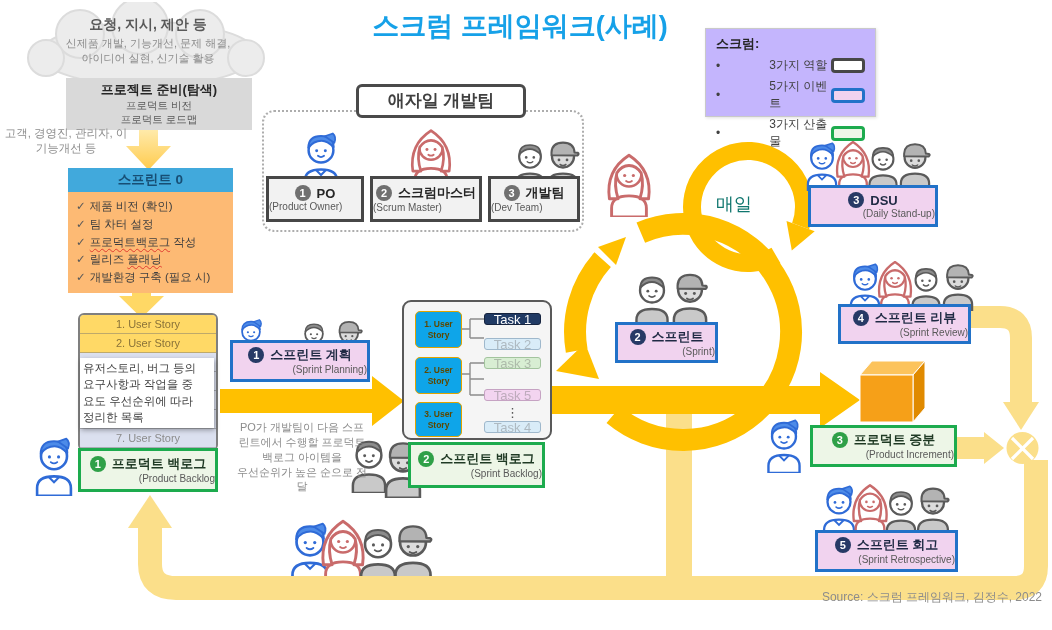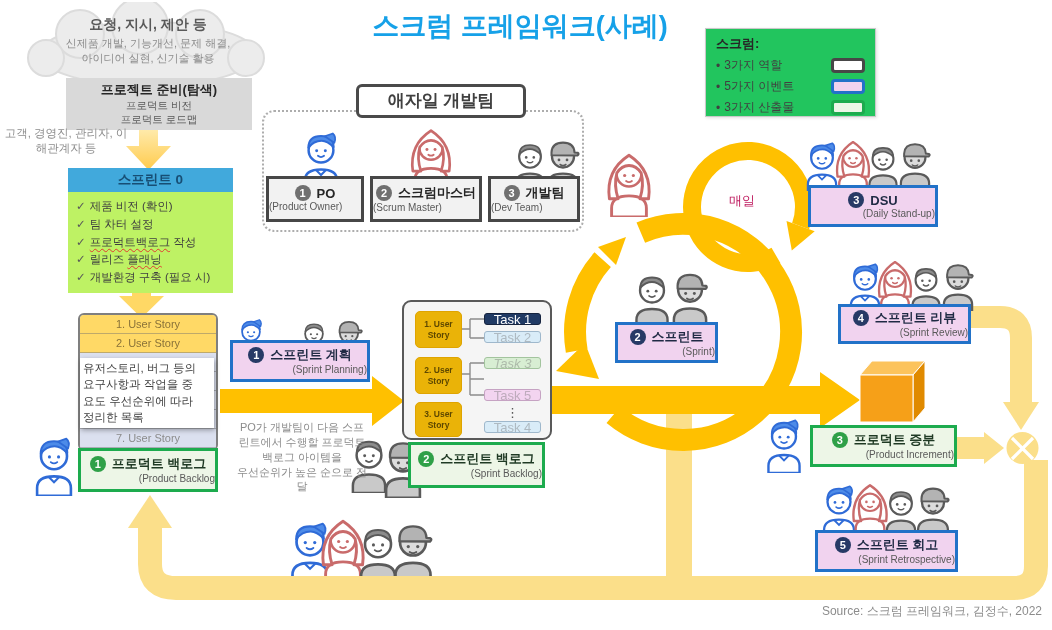--- a/index.html
+++ b/index.html
@@ -6,44 +6,44 @@
   .canvas{position:relative;width:1052px;height:630px;background:#fff;overflow:hidden;
           font-family:"Liberation Sans","DejaVu Sans",sans-serif;color:#404040;}
   .abs{position:absolute;}
   svg.layer{position:absolute;left:0;top:0;}
   .z0{z-index:0}.z1{z-index:1}.z2{z-index:2}.z3{z-index:3}
 
   
   .page-title{left:330px;top:8px;width:380px;text-align:center;font-size:27px;font-weight:bold;color:#16A1E8;z-index:4;}
 
   
-  .legend{left:705px;top:28px;width:171px;height:89px;border:1px solid #c9c9c9;background:#22c55e;
+  .legend{left:705px;top:28px;width:171px;height:89px;border:1px solid #c9c9c9;background:#c4b5fd;
           box-shadow:1px 1px 3px rgba(0,0,0,.12);z-index:4;padding:6px 10px;box-sizing:border-box;}
   .legend-title{font-size:13px;font-weight:bold;color:#262626;margin-bottom:3px;}
   .legend-item{display:flex;align-items:center;font-size:12px;color:#404040;margin-top:4px;}
   .legend-item .bullet{margin-right:4px;color:#404040;}
-  .legend-item .legend-label{flex:1;}
+  .legend-item .legend-label{flex:1;margin-left:45px;}
   .swatch{width:34px;height:15px;border-radius:4px;box-sizing:border-box;}
   .swatch.role{border:3px solid #474747;background:#fff;}
   .swatch.event{border:3px solid #2272C8;background:#F1D3EF;}
   .swatch.artifact{border:3px solid #1DAB4E;background:#EDF6E7;}
 
   
   .cloud-text{left:42px;top:16px;width:212px;text-align:center;z-index:4;}
   .cloud-text .t{font-size:14px;font-weight:bold;color:#595959;}
   .cloud-text .b{font-size:11px;color:#8C8C8C;white-space:pre-line;line-height:1.35;margin-top:2px;}
   .prep{left:66px;top:78px;width:186px;height:52px;background:#D9D9D9;text-align:center;z-index:4;padding-top:3px;box-sizing:border-box;}
   .prep .t{font-size:13px;font-weight:bold;color:#262626;}
   .prep .b{font-size:10.5px;color:#595959;white-space:pre-line;line-height:1.3;}
   .stakeholders{left:0;top:126px;width:132px;text-align:center;font-size:11.5px;color:#8C8C8C;white-space:pre-line;line-height:1.3;z-index:4;}
 
   
   .sprint0{left:68px;top:168px;width:165px;z-index:4;}
   .sprint0 .hdr{background:#41A9DC;color:#174E74;font-weight:bold;font-size:13.5px;text-align:center;padding:3px 16px;}
-  .sprint0 ul{margin:0;padding:6px 16px 6px 8px;list-style:none;background:#bef264;}
+  .sprint0 ul{margin:0;padding:6px 16px 6px 8px;list-style:none;background:#fdba74;}
   .sprint0 li{font-size:11.5px;color:#3F3F3F;line-height:1.55;}
   .sprint0 .check{color:#595959;margin-right:4px;}
   .wavy{text-decoration-line:underline;text-decoration-style:wavy;text-decoration-color:#E03C31;text-decoration-thickness:1px;text-underline-offset:2px;}
 
   
   .bl-list{left:78px;top:313px;width:136px;height:134px;border:2px solid #7F7F7F;border-radius:6px;overflow:hidden;z-index:4;background:#DBE0EF;}
   .bl-row{height:18px;line-height:18px;font-size:11px;text-align:center;border-bottom:1px solid rgba(110,110,110,.45);}
   .bl-row.hot{background:#FFD966;color:#8A7339;}
   .bl-row.cold{background:#DBE0EF;color:#8C8C8C;}
   .bl-tooltip{left:80px;top:358px;width:134px;height:70px;background:#fff;box-shadow:1px 2px 5px rgba(0,0,0,.35);
@@ -78,34 +78,34 @@
               text-align:center;font-size:17px;font-weight:bold;color:#404040;line-height:28px;z-index:4;}
   .team-row{left:266px;top:176px;display:flex;gap:6px;z-index:4;}
   .rolebox{border:3px solid #474747;background:#F2F2F2;height:46px;box-sizing:border-box;display:flex;flex-direction:column;justify-content:center;}
   .rolebox .row1{display:flex;align-items:center;justify-content:center;gap:6px;}
   .rolebox .name{font-size:13px;font-weight:bold;color:#262626;}
   .rolebox .sub{font-size:10px;color:#595959;line-height:1.2;}
   .rb-0{width:98px;} .rb-1{width:112px;} .rb-2{width:92px;}
 
   
   .po-note{left:203px;top:420px;width:198px;text-align:center;font-size:11px;color:#8C8C8C;white-space:pre-line;line-height:1.35;z-index:4;}
-  .daily{left:716px;top:192px;width:52px;text-align:center;font-size:13px;color:#be185d;z-index:4;}
+  .daily{left:716px;top:192px;width:52px;text-align:left;font-size:18px;color:#0f766e;z-index:4;}
   .refine{left:438px;top:543px;width:178px;text-align:center;z-index:4;}
   .refine .t{font-size:13px;color:#595959;}
   .refine .sub{font-size:10.5px;color:#737373;margin-top:2px;}
-  .source{right:10px;top:603px;font-size:12px;color:#8C8C8C;z-index:4;}
+  .source{right:10px;top:589px;font-size:12px;color:#8C8C8C;z-index:4;}
 
   
   .board{left:402px;top:300px;width:150px;height:140px;border:2.5px solid #595959;border-radius:9px;background:#F5F5F5;z-index:4;box-sizing:border-box;}
-  .story{position:absolute;left:11px;width:45px;background:#eab308;border:1px solid #DFA400;border-radius:5px;
+  .story{position:absolute;left:11px;width:45px;background:#0ea5e9;border:1px solid #DFA400;border-radius:5px;
          font-size:8.5px;font-weight:bold;color:#5E4800;text-align:center;white-space:pre-line;display:flex;align-items:center;justify-content:center;line-height:1.2;}
   .task{position:absolute;left:80px;width:57px;height:12px;border-radius:3px;font-size:13px;text-align:center;line-height:12px;box-sizing:border-box;}
   .task.dark{background:#203A64;border:1px solid #16243F;color:#fff;}
   .task.blue{background:#D9ECF8;border:1px solid #9FB8CC;color:rgba(110,110,110,.4);}
-  .task.green{background:#D8EED3;border:1px solid #A3C49E;color:rgba(110,110,110,.4);font-style:italic;}
+  .task.green{background:#D8EED3;border:1px solid #A3C49E;color:rgba(110,110,110,.4);}
   .task.pink{background:#F3D4F0;border:1px solid #C6A3C3;color:rgba(110,110,110,.4);}
   .ellipsis{position:absolute;left:102px;top:103px;font-size:13px;color:#595959;letter-spacing:1px;}
 
   .person{position:absolute;}
 </style>
 </head>
 <body>
 
 <div class="canvas">
 
@@ -216,21 +216,21 @@
     <div class="b">신제품 개발, 기능개선, 문제 해결,
 아이디어 실현, 신기술 활용</div>
   </div>
 
   <div class="abs prep">
     <div class="t">프로젝트 준비(탐색)</div>
     <div class="b">프로덕트 비전
 프로덕트 로드맵</div>
   </div>
   <div class="abs stakeholders">고객, 경영진, 관리자, 이
-해관계자 등</div>
+기능개선 등</div>
 
   <div class="abs page-title">스크럼 프레임워크(사례)</div>
 
   <div class="abs legend">
     <div class="legend-title">스크럼:</div>
     <div>
         <div class="legend-item">
           <span class="bullet">•</span>
           <span class="legend-label">3가지 역할</span>
           <span class="swatch role" title=""></span>
@@ -328,21 +328,21 @@
     <div>
         <div class="story" style="top: 9px; height: 35px;">1. User
 Story</div>
         <div class="story" style="top: 55px; height: 35px;">2. User
 Story</div>
         <div class="story" style="top: 100px; height: 33px; text-align: center;">3. User
 Story</div>
       </div>
     <div>
         <div class="task dark" style="top: 11px;">Task 1</div>
-        <div class="task blue" style="top: 29px;">Task 2</div>
+        <div class="task blue" style="top: 36px;">Task 2</div>
         <div class="task green" style="top: 55px;">Task 3</div>
         <div class="task blue" style="top: 71px; margin-top: 48px;">Task 4</div>
         <div class="task pink" style="top: 87px;">Task 5</div>
       </div>
     <div class="ellipsis">⋮</div>
   </div>
 
   <div class="abs po-note">PO가 개발팀이 다음 스프
 린트에서 수행할 프로덕트
 백로그 아이템을

